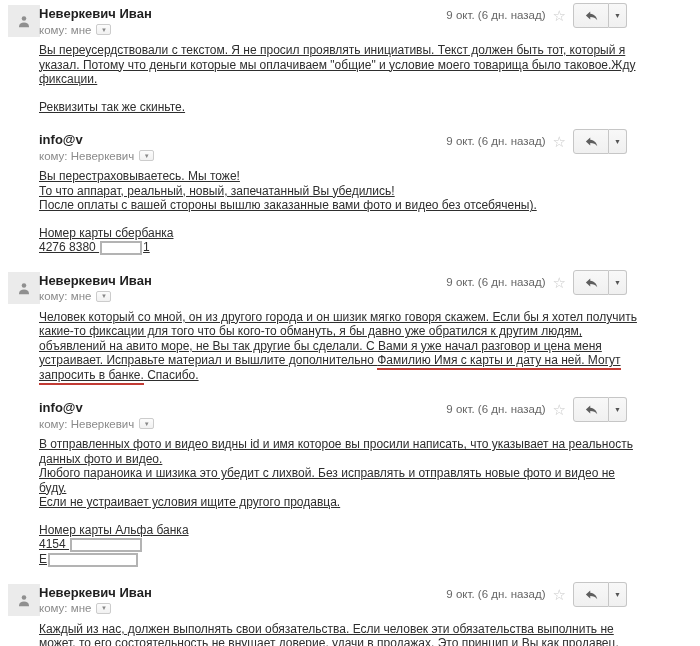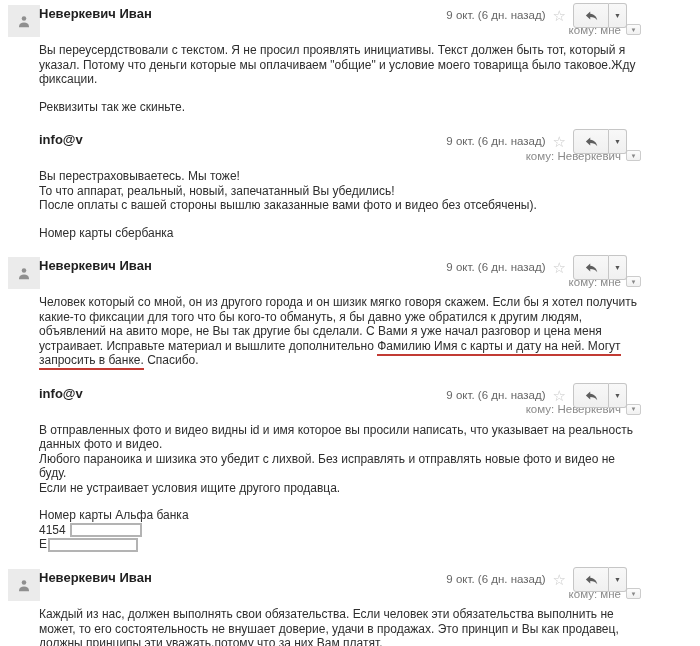--- a/index.html
+++ b/index.html
@@ -48,34 +48,34 @@
     background: linear-gradient(#f8f8f8, #f0f0f0);
     border: 1px solid #c6c6c6;
     display: inline-flex; align-items: center; justify-content: center;
     padding: 0; cursor: pointer; margin: 0;
   }
   .btn-reply { width: 36px; border-radius: 3px 0 0 3px; }
   .btn-more  { width: 18px; border-left: none; border-radius: 0 3px 3px 0; }
   .reply-svg { width: 15px; height: 15px; fill: #5e5e5e; }
   .caret { font-size: 7px; color: #555; line-height: 7px; }
 
-  .to-row { display: flex; align-items: center; margin-top: 1px; height: 13px; justify-content: flex-end; }
+  .to-row { display: flex; align-items: center; margin-top: 1px; height: 13px; }
   .to-label { font-size: 11.5px; color: #8a8a8a; margin-right: 5px; }
   .to-dd {
     width: 15px; height: 11px;
     border: 1px solid #ccc; border-radius: 2px;
     background: linear-gradient(#fcfcfc, #f1f1f1);
     display: inline-flex; align-items: center; justify-content: center;
     padding: 0; cursor: pointer;
   }
   .to-dd .caret { font-size: 6px; color: #888; line-height: 6px; }
 
   .msg-body {
     margin-top: 7px;
-    font-size: 12px; line-height: 14.5px; color: #2e2e2e;
+    font-size: 12px; line-height: 14.5px; color: #2e2e2e; text-decoration: underline;
   }
   .body-line { min-height: 14.5px; }
   .spacer { height: 13px; }
 
   .u {
     border-bottom: 2px solid var(--underline-color, #c23b34);
     padding-bottom: 1px;
   }
 
   .boxrow { line-height: 14px; min-height: 14px; white-space: nowrap; }
@@ -156,20 +156,21 @@
         <button class="to-dd">
           <span class="caret">▼</span>
         </button>
       </div>
       <div class="msg-body">
           <div class="body-line"><span>Вы перестраховываетесь. Мы тоже!</span></div>
           <div class="body-line"><span>То что аппарат, реальный, новый, запечатанный Вы убедились!</span></div>
           <div class="body-line"><span>После оплаты с вашей стороны вышлю заказанные вами фото и видео без отсебячены).</span></div>
           <div class="spacer"></div>
           <div class="body-line"><span>Номер карты сбербанка</span></div>
+          <div class="body-line boxrow"><span>4276 8380 </span><span class="redact-box" style="width: 42px;"></span><span>1</span></div>
         </div>
     </div>
   </div>
 
   <div class="msg">
     <div class="avatar">
       <svg class="person-svg" width="16" height="16" viewBox="0 0 24 24">
         <circle cx="12" cy="8.2" r="3.4" fill="#8f8f8f"></circle>
         <path d="M4.5 20.5c0-4.2 3.4-6.3 7.5-6.3s7.5 2.1 7.5 6.3v.8h-15z" fill="#8f8f8f"></path>
       </svg>

